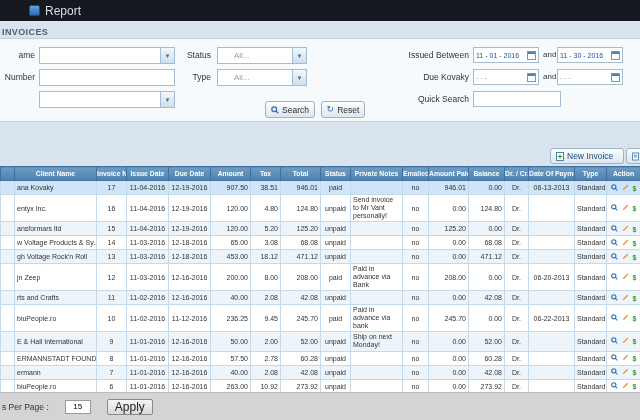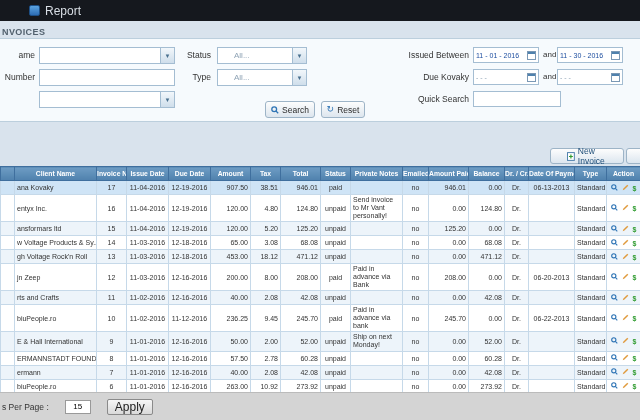--- a/index.html
+++ b/index.html
@@ -58,21 +58,21 @@
 
   .btn { position:absolute; display:flex; align-items:center; justify-content:center; gap:3px;
          font-size:8.5px; color:#2b2b2b; background:linear-gradient(#fdfdfd,#dde6ee);
          border:1px solid #9db4c7; border-radius:3px; cursor:pointer; }
   #btn-search { left:270px; top:62px; width:50px; height:17px; }
   #btn-reset  { left:326px; top:62px; width:44px; height:17px; }
   .reset-glyph { color:#2e74b5; font-size:9px; line-height:1; }
 
   
   .tool-btn { position:absolute; top:148px; height:16px; display:flex; align-items:center; gap:3px;
-              padding-left:16px; font-size:8.5px; color:#1f4e79; background:linear-gradient(#fdfdfd,#dce6ef);
+              padding-left:5px; font-size:8.5px; color:#1f4e79; background:linear-gradient(#fdfdfd,#dce6ef);
               border:1px solid #9db4c7; border-radius:3px; cursor:pointer; }
   #btn-new-invoice { left:550px; width:74px; }
   #btn-export { left:626px; width:40px; }
 
   
   table.invoices { position:absolute; left:0; top:166px; width:640px; border-collapse:collapse; table-layout:fixed; }
   table.invoices th { height:14px; background:linear-gradient(#6e9cc4,#4f81ad); color:#fff;
                       font-size:6.8px; font-weight:bold; border:1px solid #3f6f9e;
                       white-space:nowrap; overflow:hidden; text-align:center; }
   table.invoices td { height:14px; font-size:7px; color:#333; border:1px solid #c6d9e9;
@@ -107,21 +107,21 @@
 </head>
 <body>
 
 <div class="screen">
 
   <div class="topbar">
     <span class="app-icon"></span>
     <span class="topbar-title">Report</span>
   </div>
 
-  <div class="section-title">NVOICES</div>
+  <div class="section-title">INVOICES</div>
 
   <div class="filter-panel">
     <span class="fp-label" id="lbl-name">ame</span>
     <div class="selbox" id="ctl-name">
       <span class="sval"></span>
         <span class="arrow">▼</span>
     </div>
     <span class="fp-label" id="lbl-status">Status</span>
     <div class="selbox" id="ctl-status">
       <span class="sval">All...</span>

